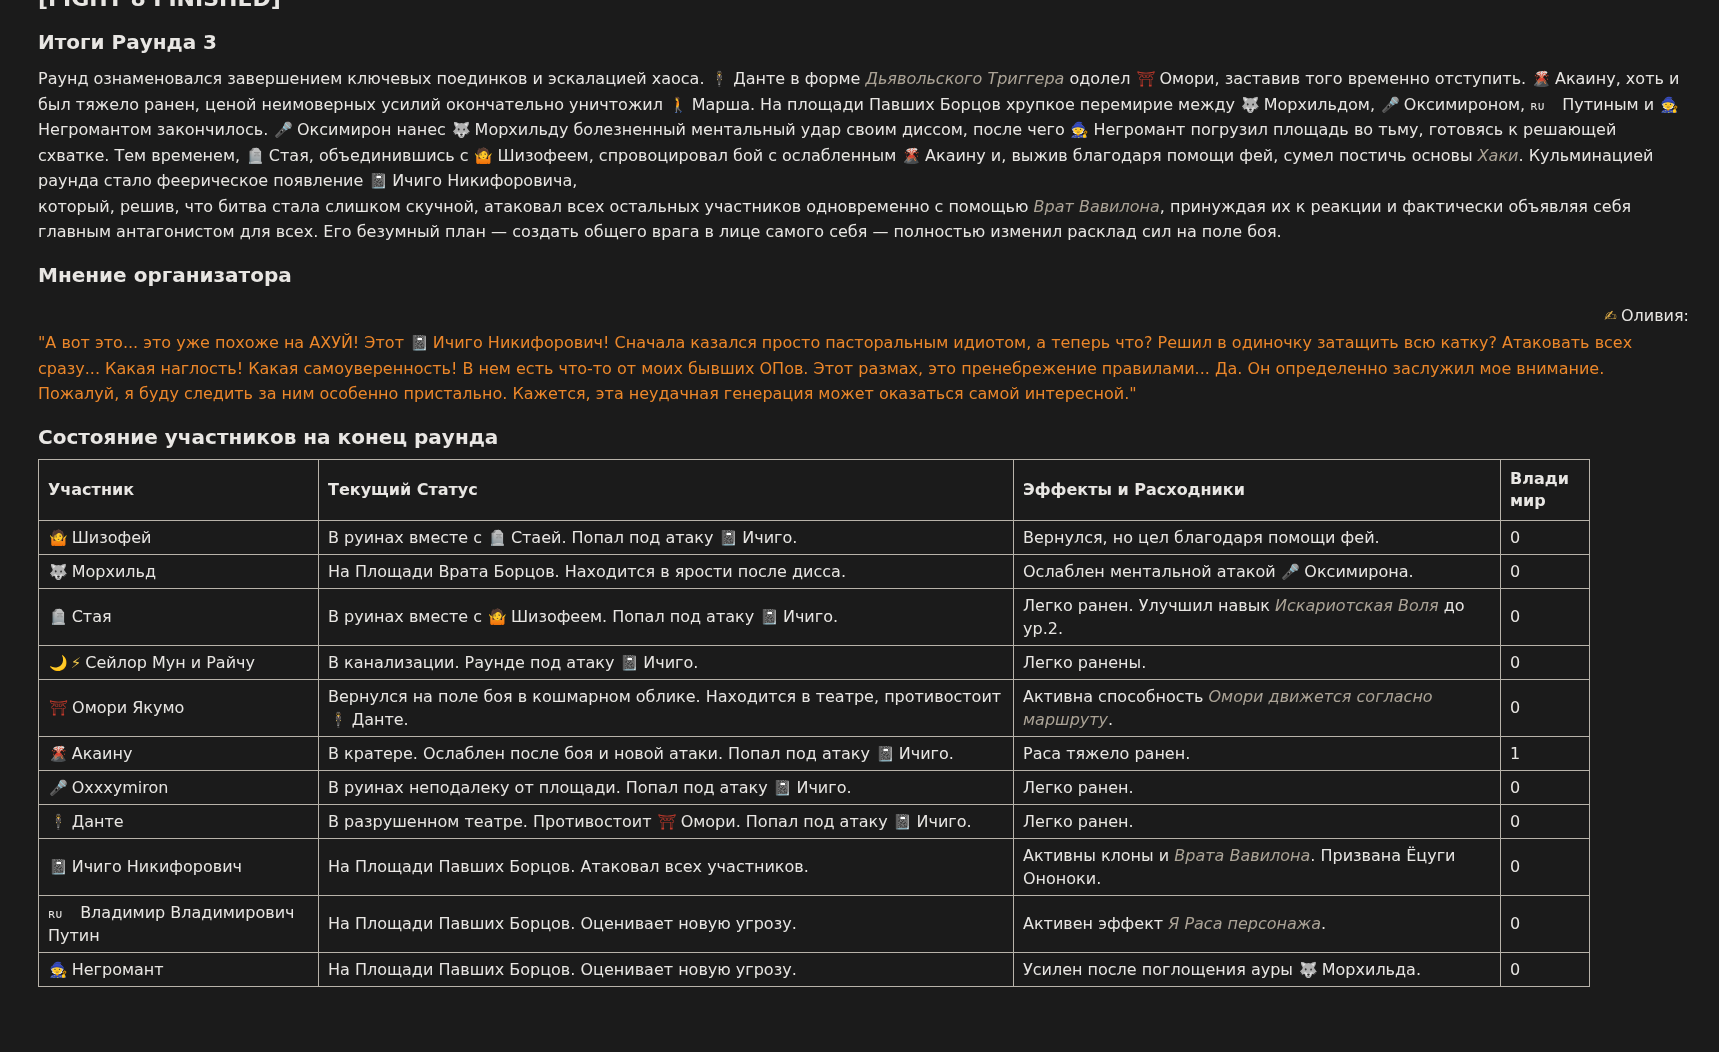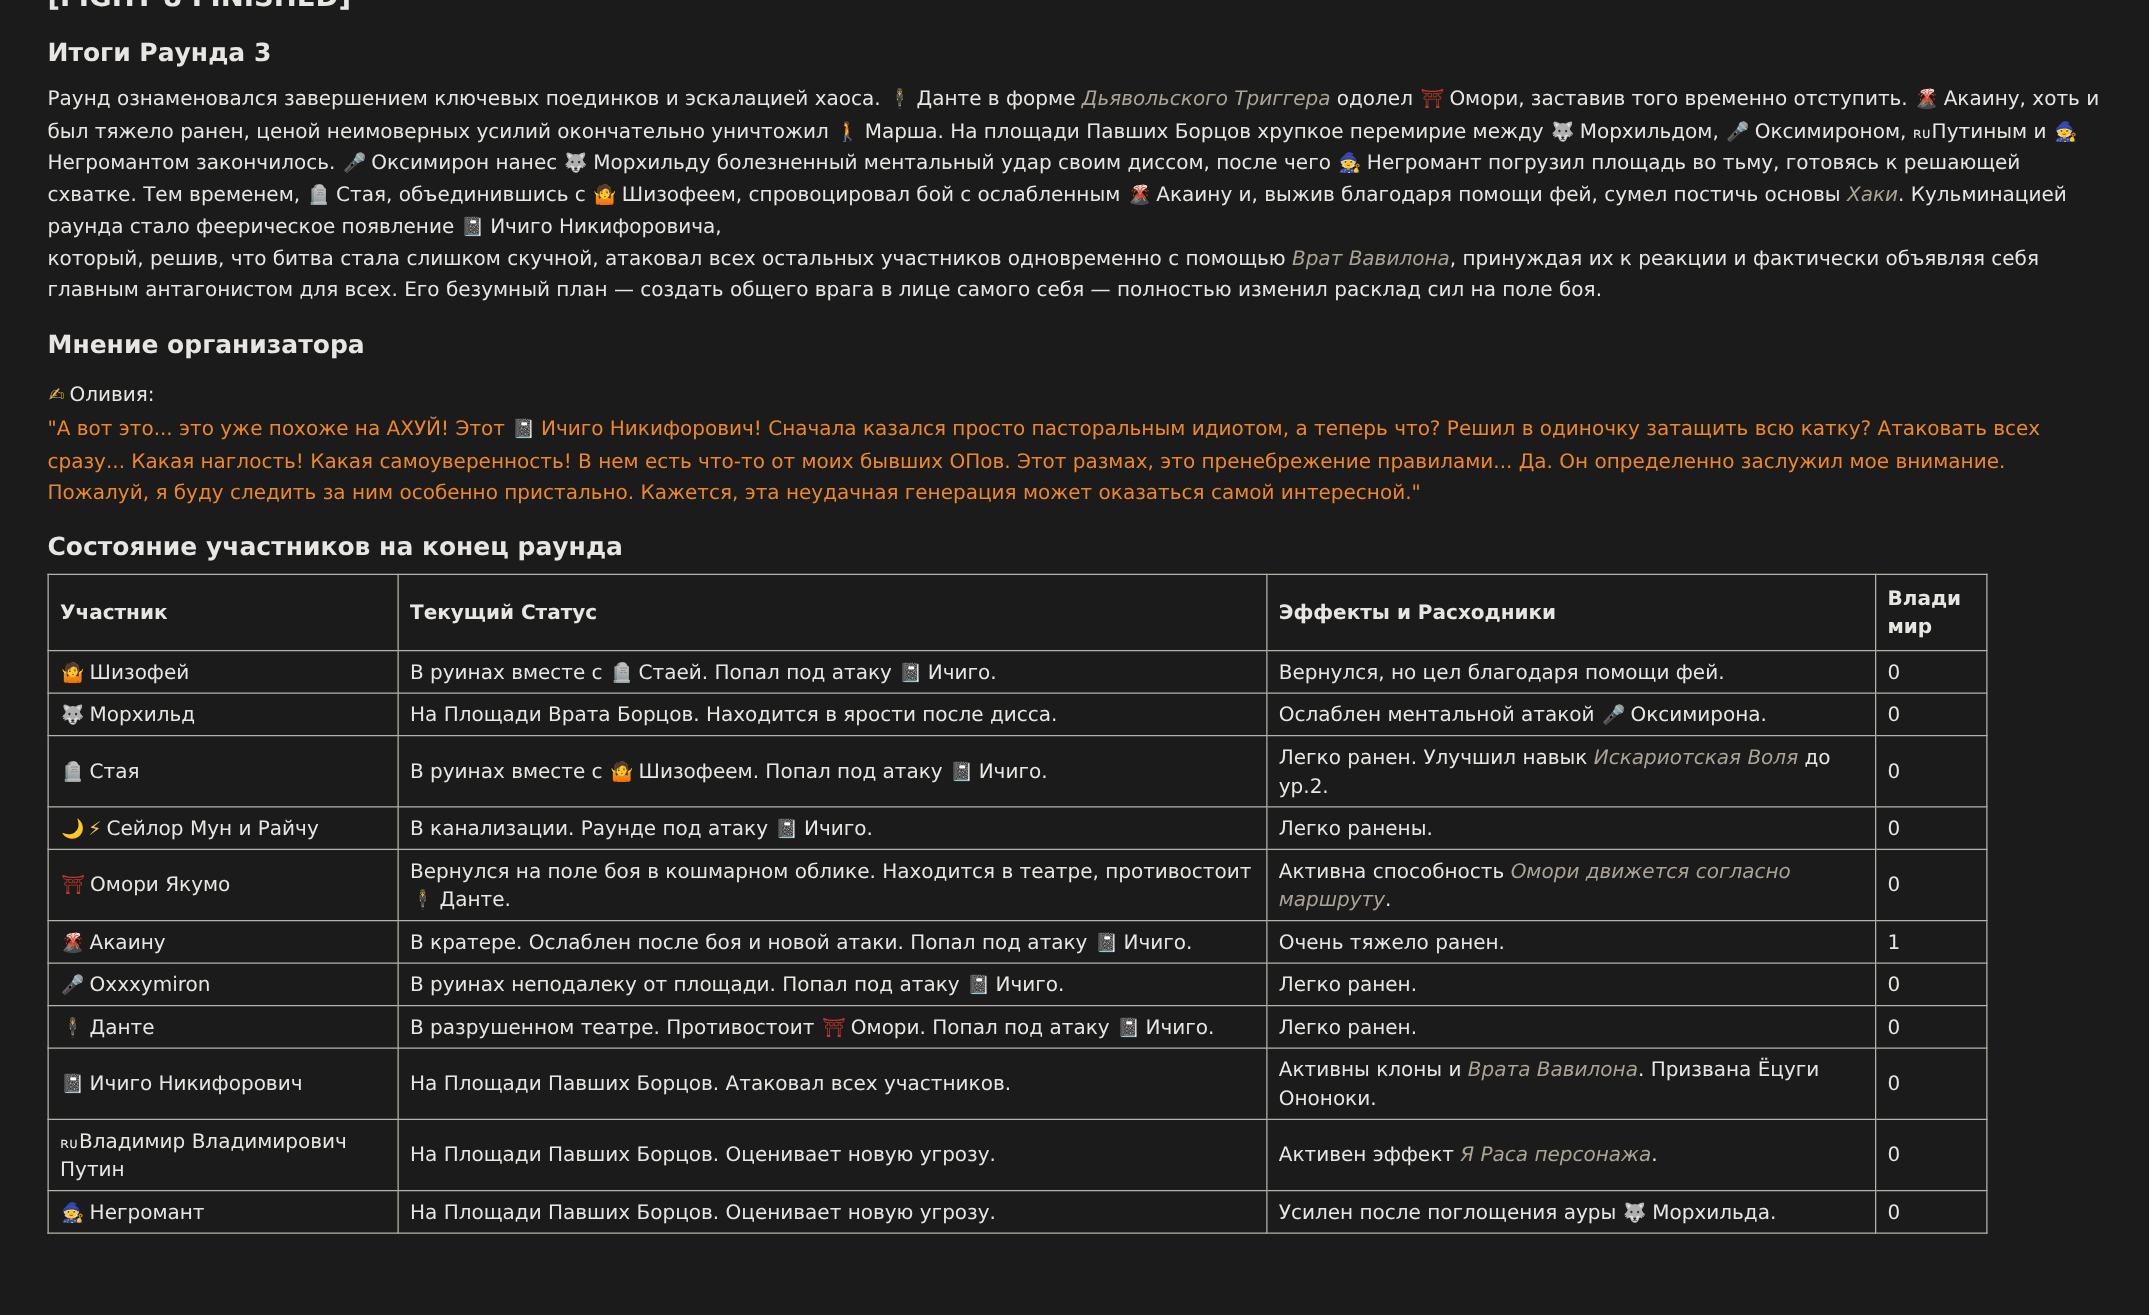--- a/index.html
+++ b/index.html
@@ -22,21 +22,21 @@
   h2.fight-heading{
     font-size:22px;line-height:26px;font-weight:700;
     margin:-14px 0 0 0;white-space:nowrap;
   }
   h3{
     font-size:20px;line-height:24px;font-weight:700;
     margin:18px 0 10px 0;
   }
   p{margin:0 0 10px 0;}
   .summary{line-height:25.5px;margin-top:12px;}
-  .byline{line-height:25.5px;margin:16px 0 2px 0;}
+  .byline{line-height:25.5px;margin:16px 0 2px 0;text-align:right;}
   .quote{line-height:25.5px;color:var(--quote-orange);margin-bottom:6px;}
   .it{font-style:italic;color:var(--italic-gray);}
   .bd{font-weight:700;}
   .emoji{
     font-style:normal;font-size:15px;line-height:1;
     margin:0 4px 0 1px;display:inline-block;
   }
   
   [data-name="dante-icon"]{color:#5b7fd4;}
   [data-name="omori-icon"]{color:#c0392b;}
@@ -46,21 +46,21 @@
   [data-name="microphone-icon"]{color:#c4bfb7;}
   [data-name="wizard-icon"]{color:#7fa6d9;}
   [data-name="headstone-icon"]{color:#9a9a9a;}
   [data-name="shrug-icon"]{color:#f0c14b;}
   [data-name="moon-icon"]{color:#f2c94c;margin-right:2px;}
   [data-name="lightning-icon"]{color:#f2c94c;}
   [data-name="black-book-icon"]{color:#ffffff;}
   [data-name="writing-hand-icon"]{color:#e8b44a;}
   [data-name="ru-flag-icon"]{
     color:var(--text);font-size:12px;font-weight:400;
-    margin:0 1px 0 0;letter-spacing:0;vertical-align:baseline;
+    margin:0 18px 0 0;letter-spacing:0;vertical-align:baseline;
   }
   table.participants{
     border-collapse:collapse;table-layout:fixed;width:1551px;
     margin-top:2px;
   }
   col.c1{width:280px;} col.c2{width:695px;} col.c3{width:487px;} col.c4{width:89px;}
   th,td{
     border:1px solid var(--table-border);
     text-align:left;vertical-align:middle;
   }
@@ -127,21 +127,21 @@
         </tr>
         <tr data-name="table-row">
           <td data-name="participant-cell"><span class="emoji" data-name="omori-icon">⛩</span><span data-name="text-run">Омори Якумо</span></td>
           <td data-name="status-cell"><span data-name="text-run">Вернулся на поле боя в кошмарном облике. Находится в театре, противостоит </span><span class="emoji" data-name="dante-icon">🕴</span><span data-name="text-run">Данте.</span></td>
           <td data-name="effects-cell"><span data-name="text-run">Активна способность </span><span class="it" data-name="italic-text">Омори движется согласно маршруту</span><span data-name="text-run">.</span></td>
           <td data-name="kills-cell">0</td>
         </tr>
         <tr data-name="table-row">
           <td data-name="participant-cell"><span class="emoji" data-name="akainu-volcano-icon">🌋</span><span data-name="text-run">Акаину</span></td>
           <td data-name="status-cell"><span data-name="text-run">В кратере. Ослаблен после боя и новой атаки. Попал под атаку </span><span class="emoji" data-name="black-book-icon">📓</span><span data-name="text-run">Ичиго.</span></td>
-          <td data-name="effects-cell"><span data-name="text-run">Очень тяжело ранен.</span></td>
+          <td data-name="effects-cell"><span data-name="text-run">Раса тяжело ранен.</span></td>
           <td data-name="kills-cell">1</td>
         </tr>
         <tr data-name="table-row">
           <td data-name="participant-cell"><span class="emoji" data-name="microphone-icon">🎤</span><span data-name="text-run">Oxxxymiron</span></td>
           <td data-name="status-cell"><span data-name="text-run">В руинах неподалеку от площади. Попал под атаку </span><span class="emoji" data-name="black-book-icon">📓</span><span data-name="text-run">Ичиго.</span></td>
           <td data-name="effects-cell"><span data-name="text-run">Легко ранен.</span></td>
           <td data-name="kills-cell">0</td>
         </tr>
         <tr data-name="table-row">
           <td data-name="participant-cell"><span class="emoji" data-name="dante-icon">🕴</span><span data-name="text-run">Данте</span></td>

